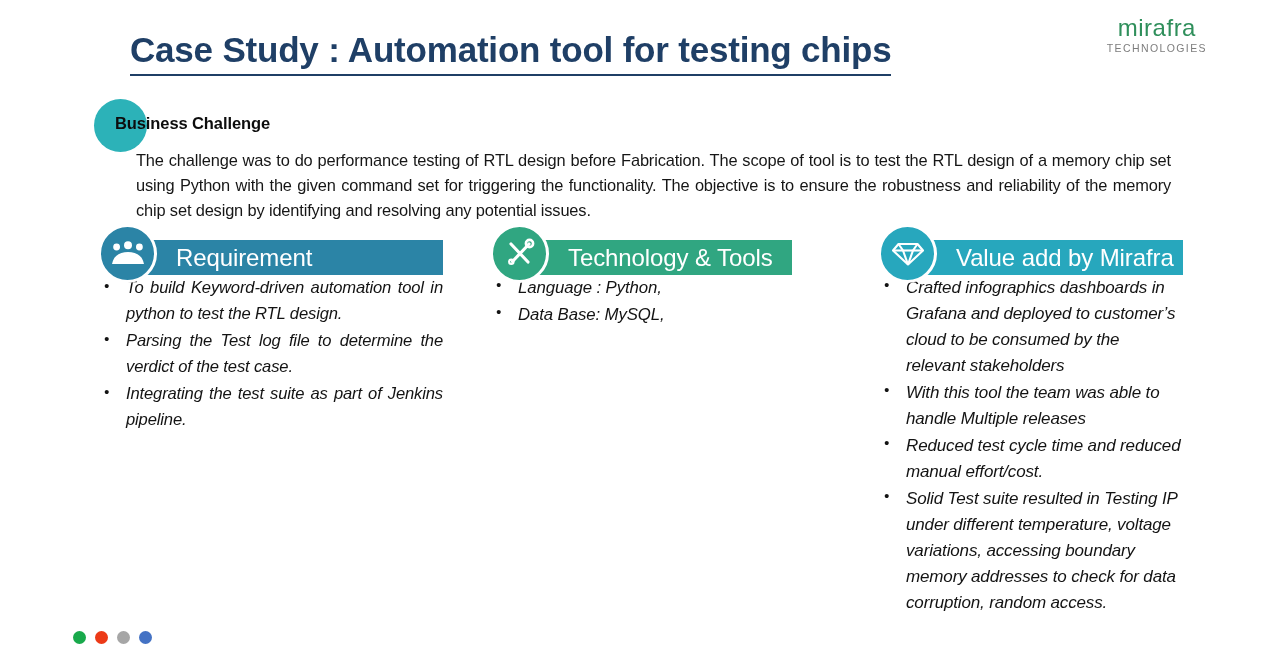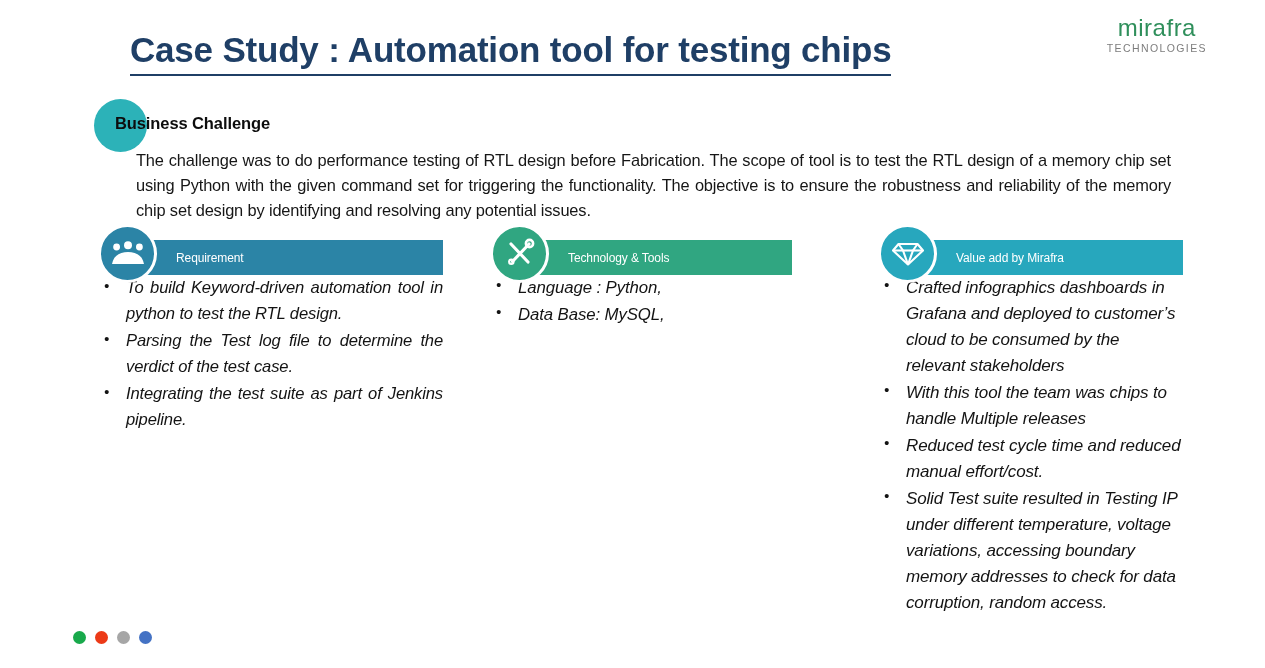--- a/index.html
+++ b/index.html
@@ -116,21 +116,21 @@
     display: flex;
     align-items: center;
     justify-content: center;
     flex: none;
   }
   .banner-icon svg { display: block; }
   .banner-text {
     position: relative;
     z-index: 2;
     color: #ffffff;
-    font-size: 12px;
+    font-size: 24px;
     margin-left: 19px;
     letter-spacing: -0.1px;
   }
 
   .c1 { background: #2b84a6; }
   .c1-ring { background: #2b84a6; border: 3px solid #ffffff; }
   .c2 { background: #30a681; }
   .c2-ring { background: #30a681; border: 3px solid #ffffff; }
   .c3 { background: #27a7bd; }
   .c3-ring { background: #27a7bd; border: 3px solid #ffffff; }
@@ -263,21 +263,21 @@
           <line x1="25.5" y1="5" x2="21" y2="11.5"></line>
           <line x1="11" y1="11.5" x2="16" y2="25.5"></line>
           <line x1="21" y1="11.5" x2="16" y2="25.5"></line>
         </g>
       </svg>
     </div>
     <div class="banner-text">Value add by Mirafra</div>
   </div>
   <ul class="bullets list-3">
     <li>Crafted infographics dashboards in Grafana and deployed to customer’s cloud to be consumed by the relevant stakeholders</li>
-    <li>With this tool the team was chips to handle Multiple releases</li>
+    <li>With this tool the team was able to handle Multiple releases</li>
     <li>Reduced test cycle time and reduced manual effort/cost.</li>
     <li>Solid Test suite resulted in Testing IP under different temperature, voltage variations, accessing boundary memory addresses to check for data corruption, random access.</li>
   </ul>
 </div>
 
 <div class="dots">
   <span class="dot" style="background: rgb(24, 169, 75);"></span>
   <span class="dot" style="background: rgb(236, 58, 23);"></span>
   <span class="dot" style="background: rgb(166, 166, 166);"></span>
   <span class="dot" style="background: rgb(68, 114, 196);"></span>

